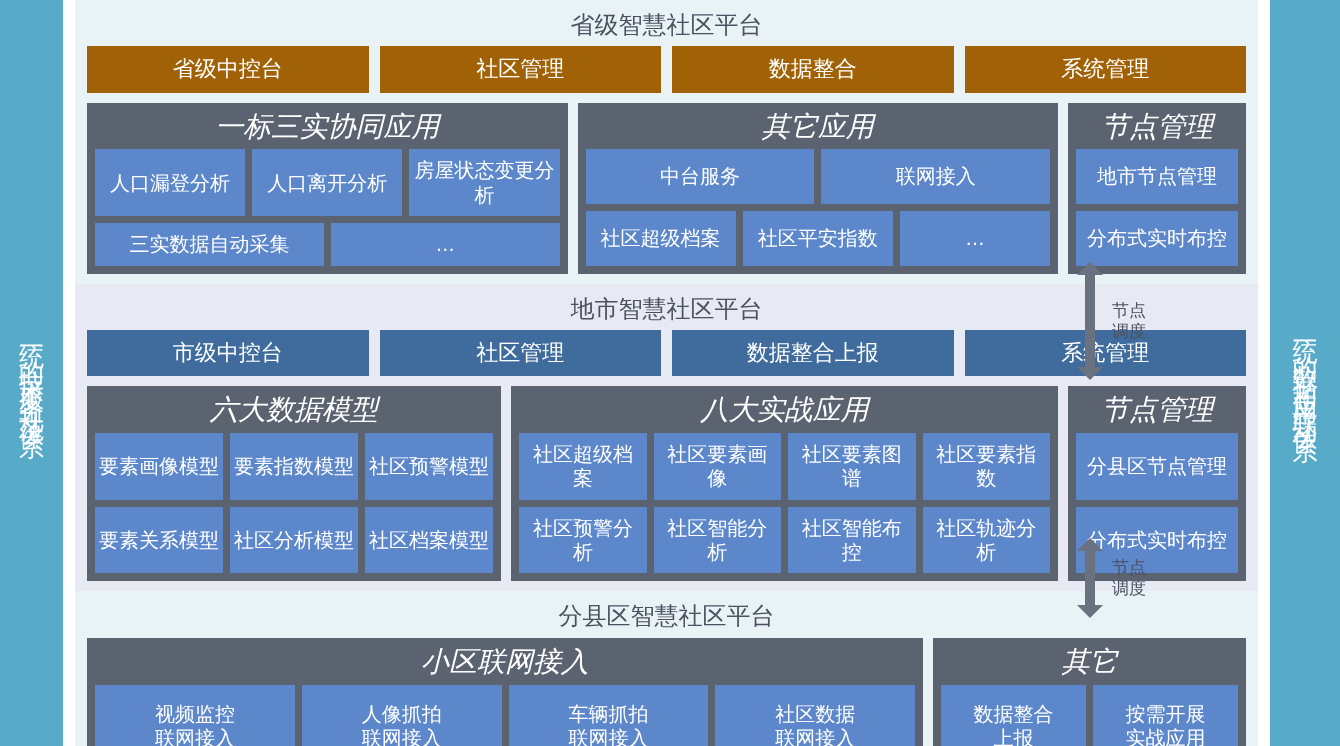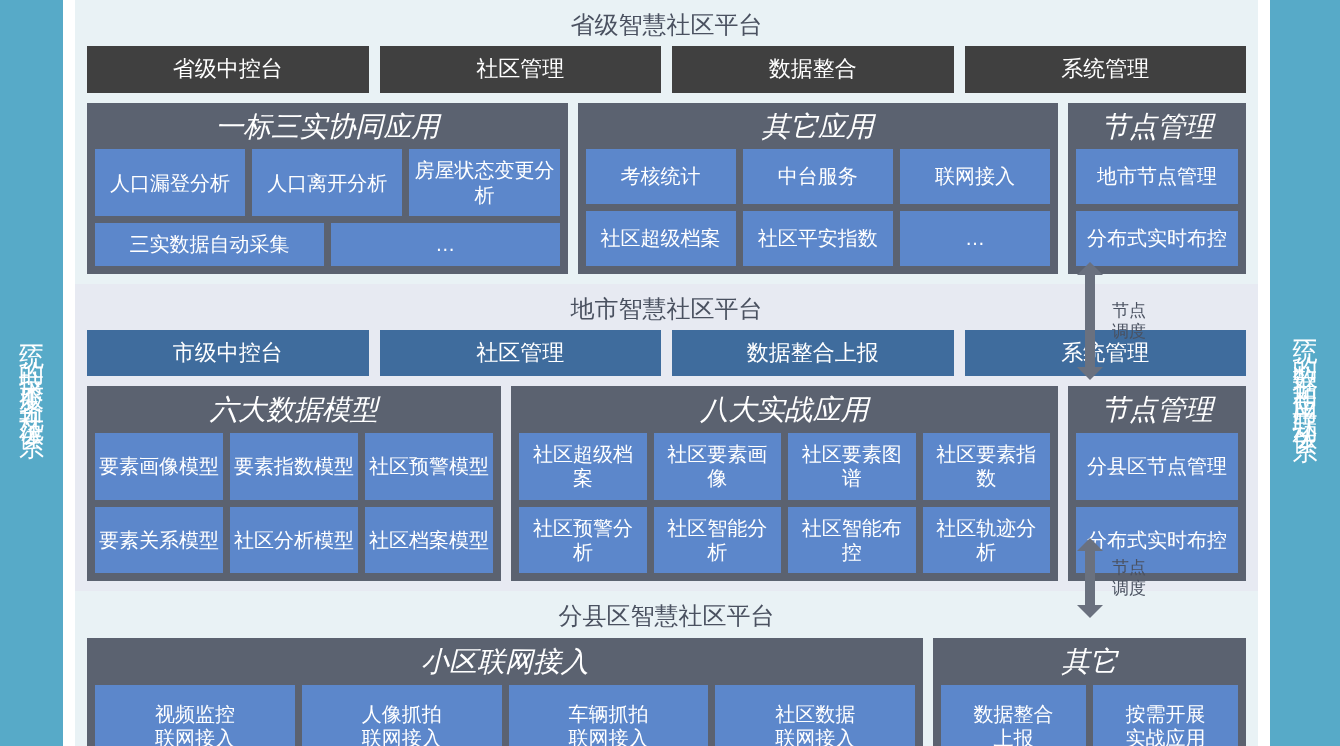--- a/index.html
+++ b/index.html
@@ -71,21 +71,21 @@
     display: flex;
     gap: 11px;
     margin-bottom: 10px;
   }
   .tab {
     flex: 1 1 0;
     text-align: center;
     color: #ffffff;
     font-size: 22px;
     padding: 11px 0;
-    background: #404040;
+    background: #a16207;
     line-height: 1.1;
   }
   .tab.mid { background: #3F6C9D; }
 
   
   .groups {
     display: flex;
     gap: 10px;
     align-items: stretch;
   }
@@ -194,21 +194,20 @@
                 <div class="card">三实数据自动采集</div>
                 <div class="card">…</div>
               </div>
             </div>
           </div>
 
           <div class="group" style="flex:1 1 0;">
             <div class="group-title">其它应用</div>
             <div class="cards">
               <div class="card-row">
-                <div class="card">考核统计</div>
                 <div class="card">中台服务</div>
                 <div class="card">联网接入</div>
               </div>
               <div class="card-row">
                 <div class="card">社区超级档案</div>
                 <div class="card">社区平安指数</div>
                 <div class="card">…</div>
               </div>
             </div>
           </div>

